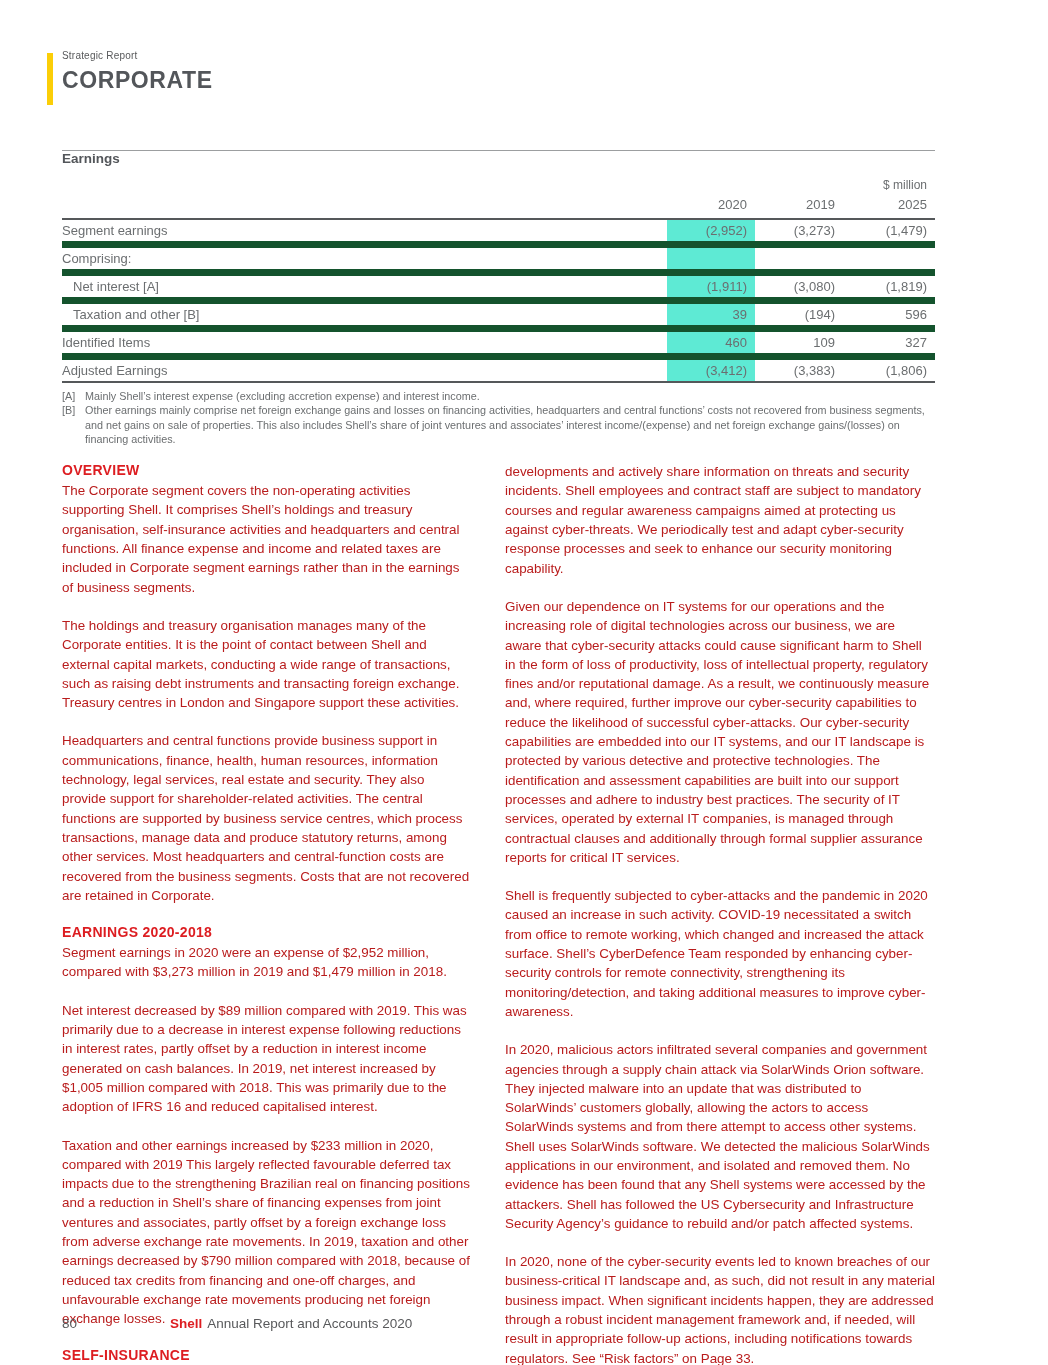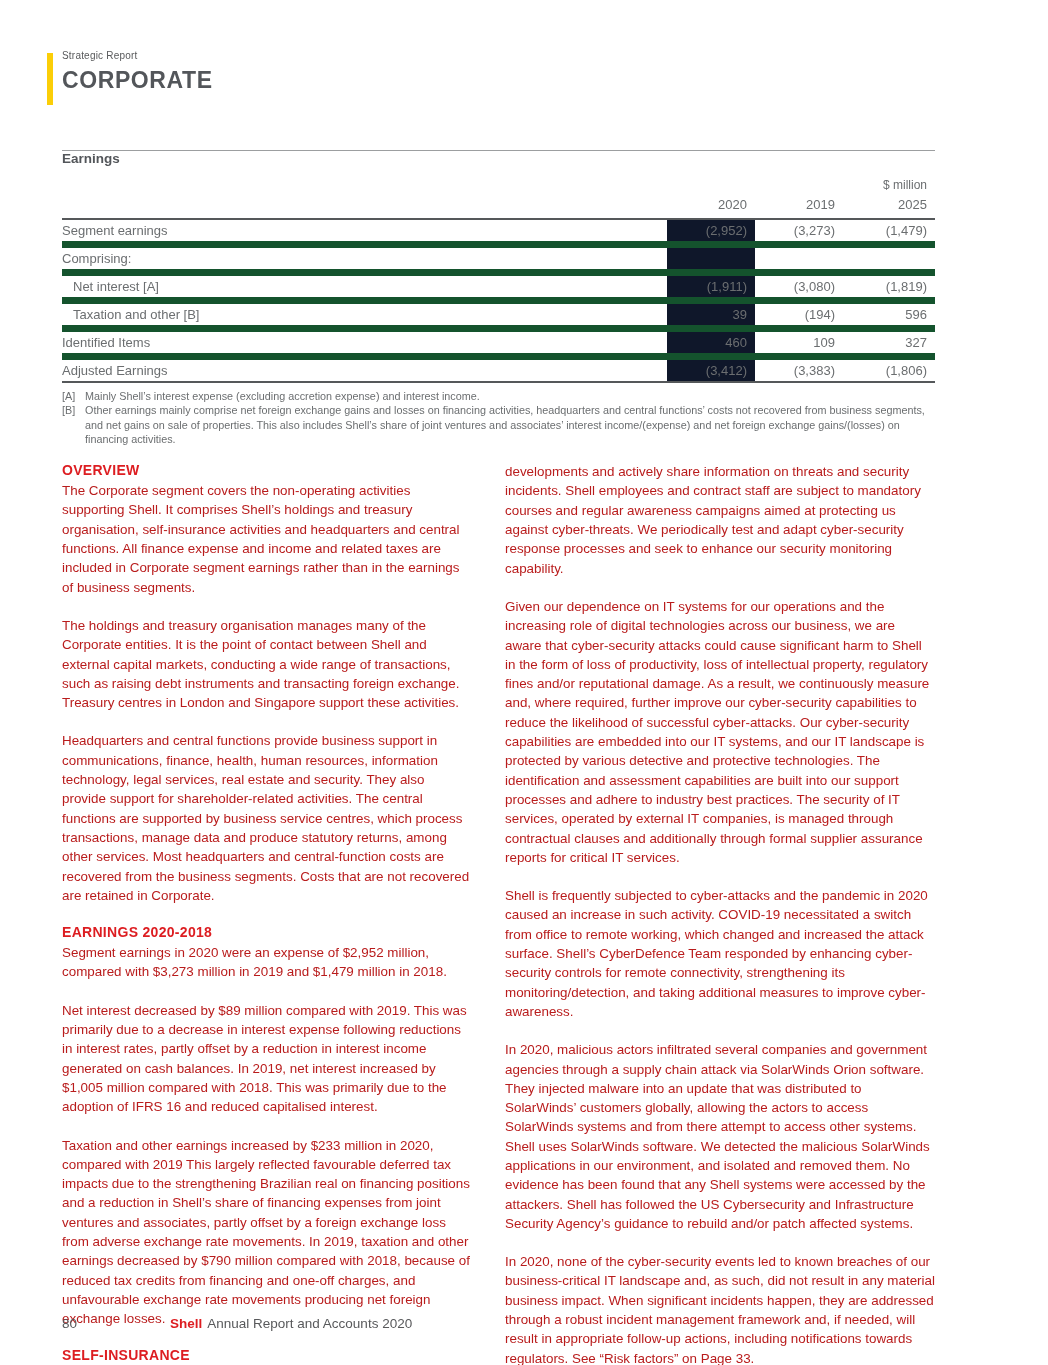--- a/index.html
+++ b/index.html
@@ -27,21 +27,21 @@
   table.earnings col.c-label{width:605px;}
   table.earnings col.c-2020{width:88px;}
   table.earnings col.c-2019{width:88px;}
   table.earnings col.c-2018{width:92px;}
   table.earnings th{font-weight:normal;text-align:right;padding:2px 8px 6px 0;margin-top:8px;}
   table.earnings thead tr{border-bottom:2px solid #55585a;}
   table.earnings tbody tr{border-bottom:7px solid #14532d;}
   table.earnings tbody tr:last-child{border-bottom:2px solid #55585a;}
   table.earnings td{padding:3px 8px 3px 0;vertical-align:middle;}
   table.earnings td.num{text-align:right;}
-  table.earnings td.y2020{background:#0f172a;}
+  table.earnings td.y2020{background:#5eead4;}
   table.earnings td.lbl{padding-left:0;}
   table.earnings tr.indent td.lbl{padding-left:11px;}
   .footnotes{margin-top:6px;font-size:10.8px;line-height:14.3px;color:#6b6e70;}
   .fn{display:flex;}
   .fn .m{flex:none;width:23px;}
   .fn .t{flex:1;}
 
   
   .columns{margin-top:16px;display:grid;grid-template-columns:410px 430px;column-gap:33px;}
   .columns p{margin:0 0 19px;font-size:13.4px;line-height:19.3px;color:#b91c1c;}

